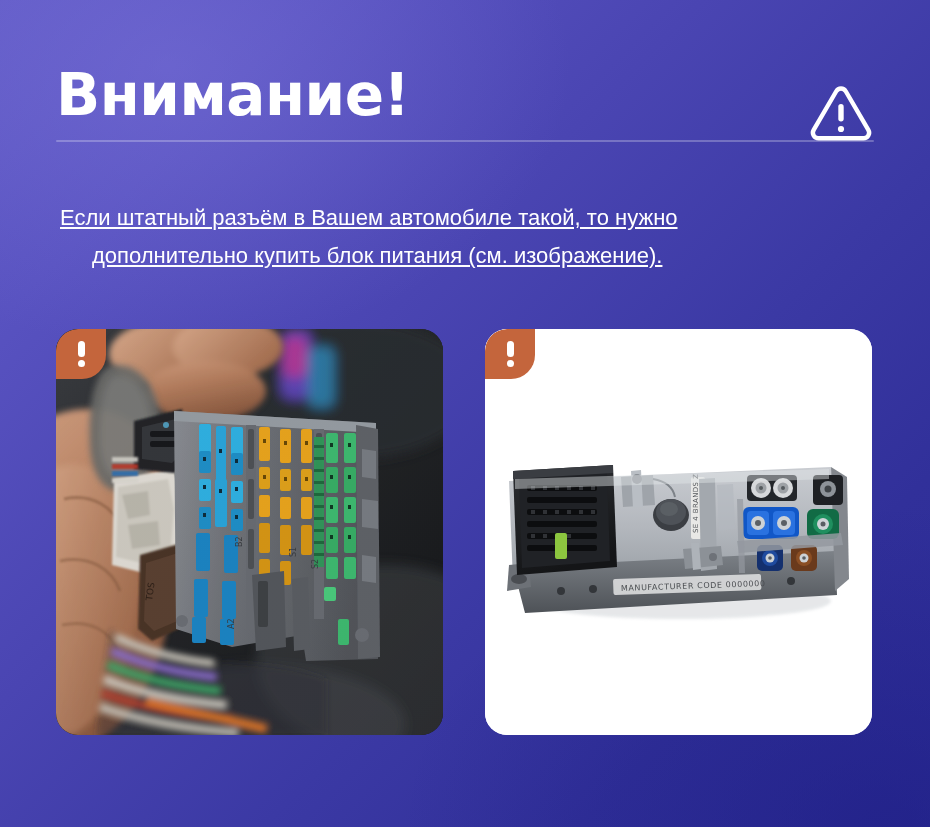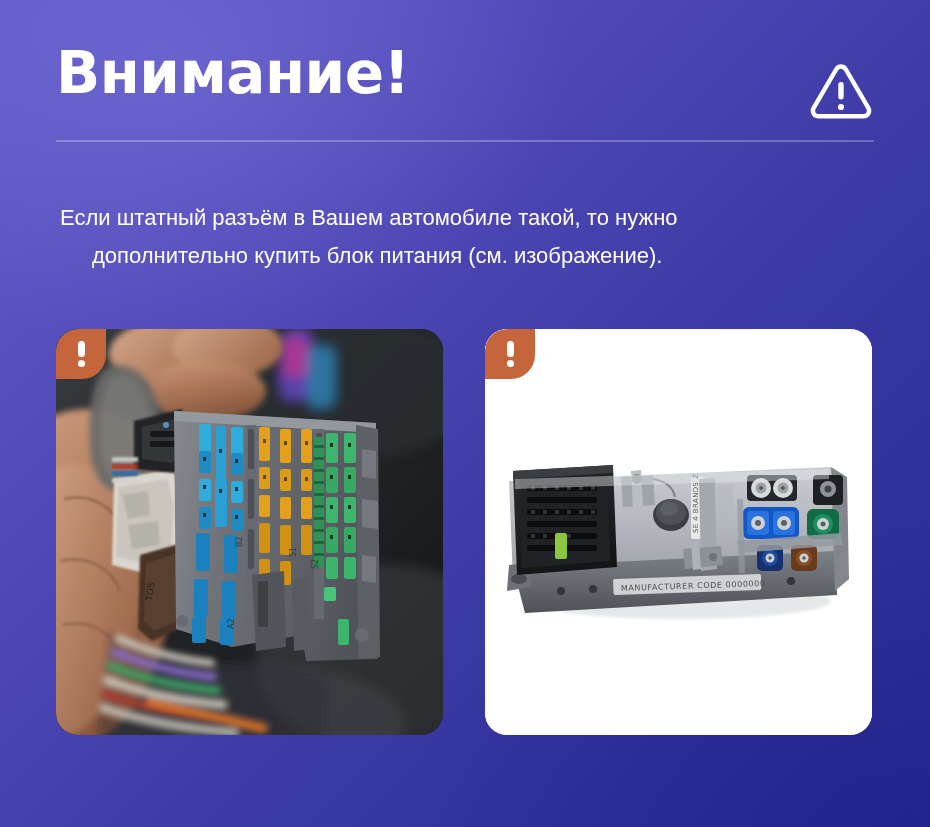--- a/index.html
+++ b/index.html
@@ -46,21 +46,21 @@
     position: relative;
     z-index: 2;
     padding: 0 56px;
   }
 
   
   .header {
     display: flex;
     align-items: flex-start;
     justify-content: space-between;
-    padding-top: 44px;
+    padding-top: 66px;
     height: 122px;
   }
 
   .title {
     font-size: 58px;
     line-height: 1.02;
     font-weight: 700;
     letter-spacing: -0.5px;
     color: #FFFFFF;
     font-family: "DejaVu Sans", "Liberation Sans", sans-serif;
@@ -89,20 +89,21 @@
   .body-text {
     position: relative;
     z-index: 2;
     margin: 57px 60px 0 60px;
     color: #FFFFFF;
     font-size: 22px;
     line-height: 38px;
     font-weight: 400;
     text-align: justify;
     text-justify: inter-word;
+    text-decoration: underline;
   }
   .body-text .last-line {
     display: block;
     margin-left: 32px;
   }
 
   
   .cards {
     position: relative;
     z-index: 2;

